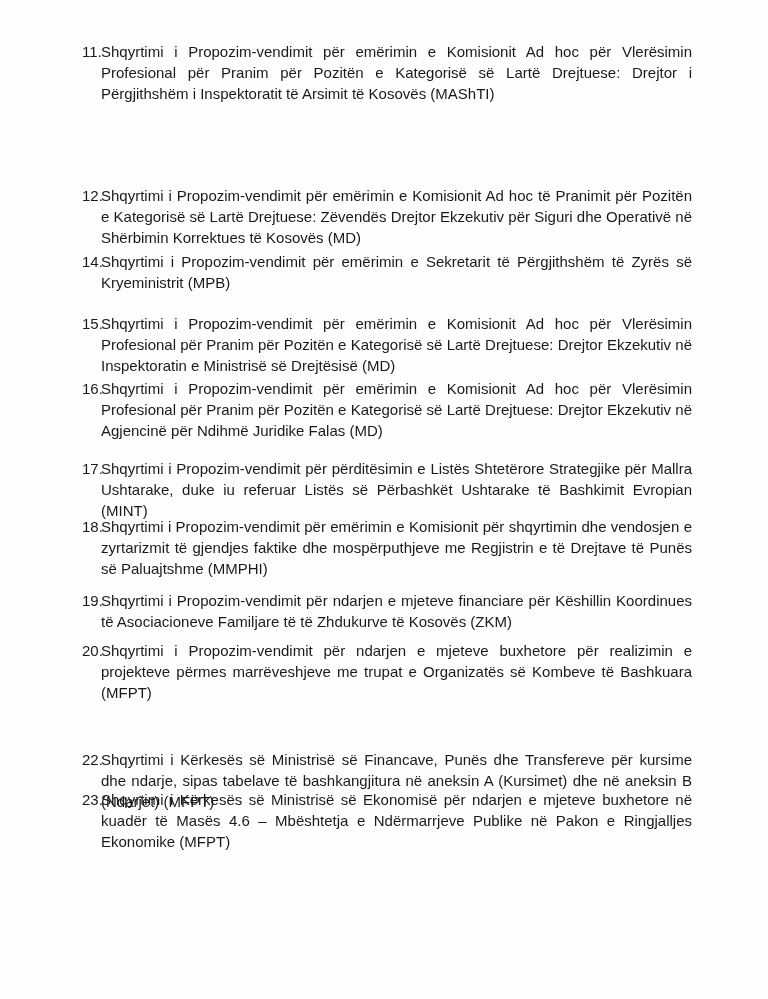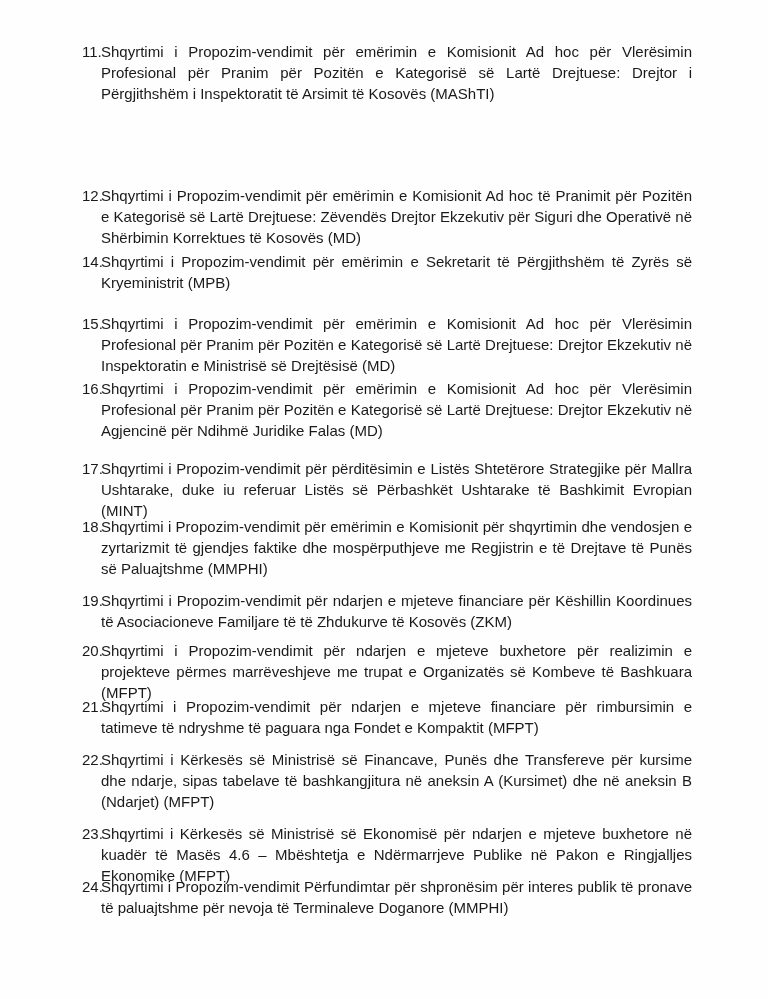--- a/index.html
+++ b/index.html
@@ -53,29 +53,21 @@
     <span class="txt">Shqyrtimi i Propozim-vendimit për emërimin e Komisionit për shqyrtimin dhe vendosjen e zyrtarizmit të gjendjes faktike dhe mospërputhjeve me Regjistrin e të Drejtave të Punës së Paluajtshme (MMPHI)</span>
   </div>
   <div class="item" style="top:591px">
     <span class="num">19.</span>
     <span class="txt">Shqyrtimi i Propozim-vendimit për ndarjen e mjeteve financiare për Këshillin Koordinues të Asociacioneve Familjare të të Zhdukurve të Kosovës (ZKM)</span>
   </div>
   <div class="item" style="top:641px">
     <span class="num">20.</span>
     <span class="txt">Shqyrtimi i Propozim-vendimit për ndarjen e mjeteve buxhetore për realizimin e projekteve përmes marrëveshjeve me trupat e Organizatës së Kombeve të Bashkuara (MFPT)</span>
   </div>
-  <div class="item" style="top:697px">
-    <span class="num">21.</span>
-    <span class="txt">Shqyrtimi i Propozim-vendimit për ndarjen e mjeteve financiare për rimbursimin e tatimeve të ndryshme të paguara nga Fondet e Kompaktit (MFPT)</span>
-  </div>
   <div class="item" style="top:750px">
     <span class="num">22.</span>
     <span class="txt">Shqyrtimi i Kërkesës së Ministrisë së Financave, Punës dhe Transfereve për kursime dhe ndarje, sipas tabelave të bashkangjitura në aneksin A (Kursimet) dhe në aneksin B (Ndarjet) (MFPT)</span>
   </div>
-  <div class="item" style="top:824px">
+  <div class="item" style="top:790px">
     <span class="num">23.</span>
     <span class="txt">Shqyrtimi i Kërkesës së Ministrisë së Ekonomisë për ndarjen e mjeteve buxhetore në kuadër të Masës 4.6 – Mbështetja e Ndërmarrjeve Publike në Pakon e Ringjalljes Ekonomike (MFPT)</span>
-  </div>
-  <div class="item" style="top:877px">
-    <span class="num">24.</span>
-    <span class="txt">Shqyrtimi i Propozim-vendimit Përfundimtar për shpronësim për interes publik të pronave të paluajtshme për nevoja të Terminaleve Doganore (MMPHI)</span>
   </div>
 </div>
 
 </body></html>

